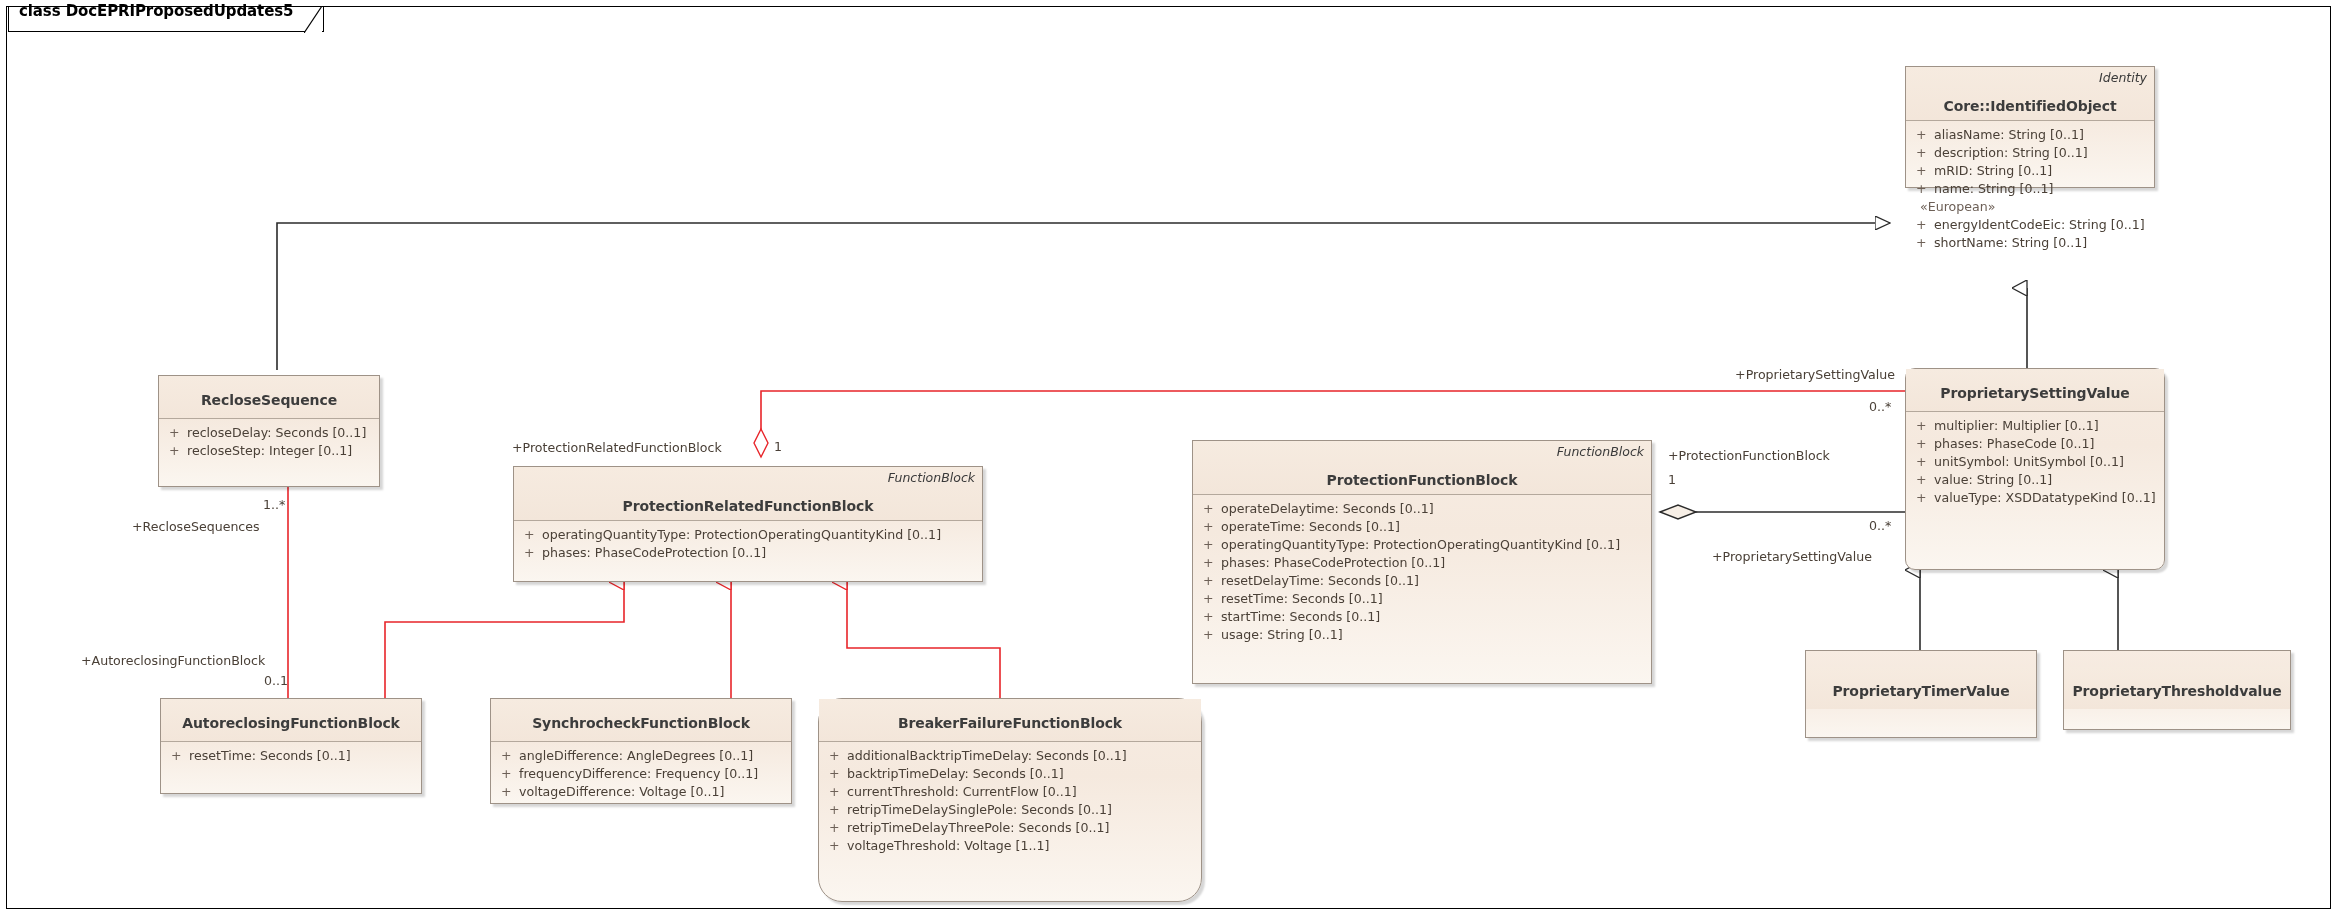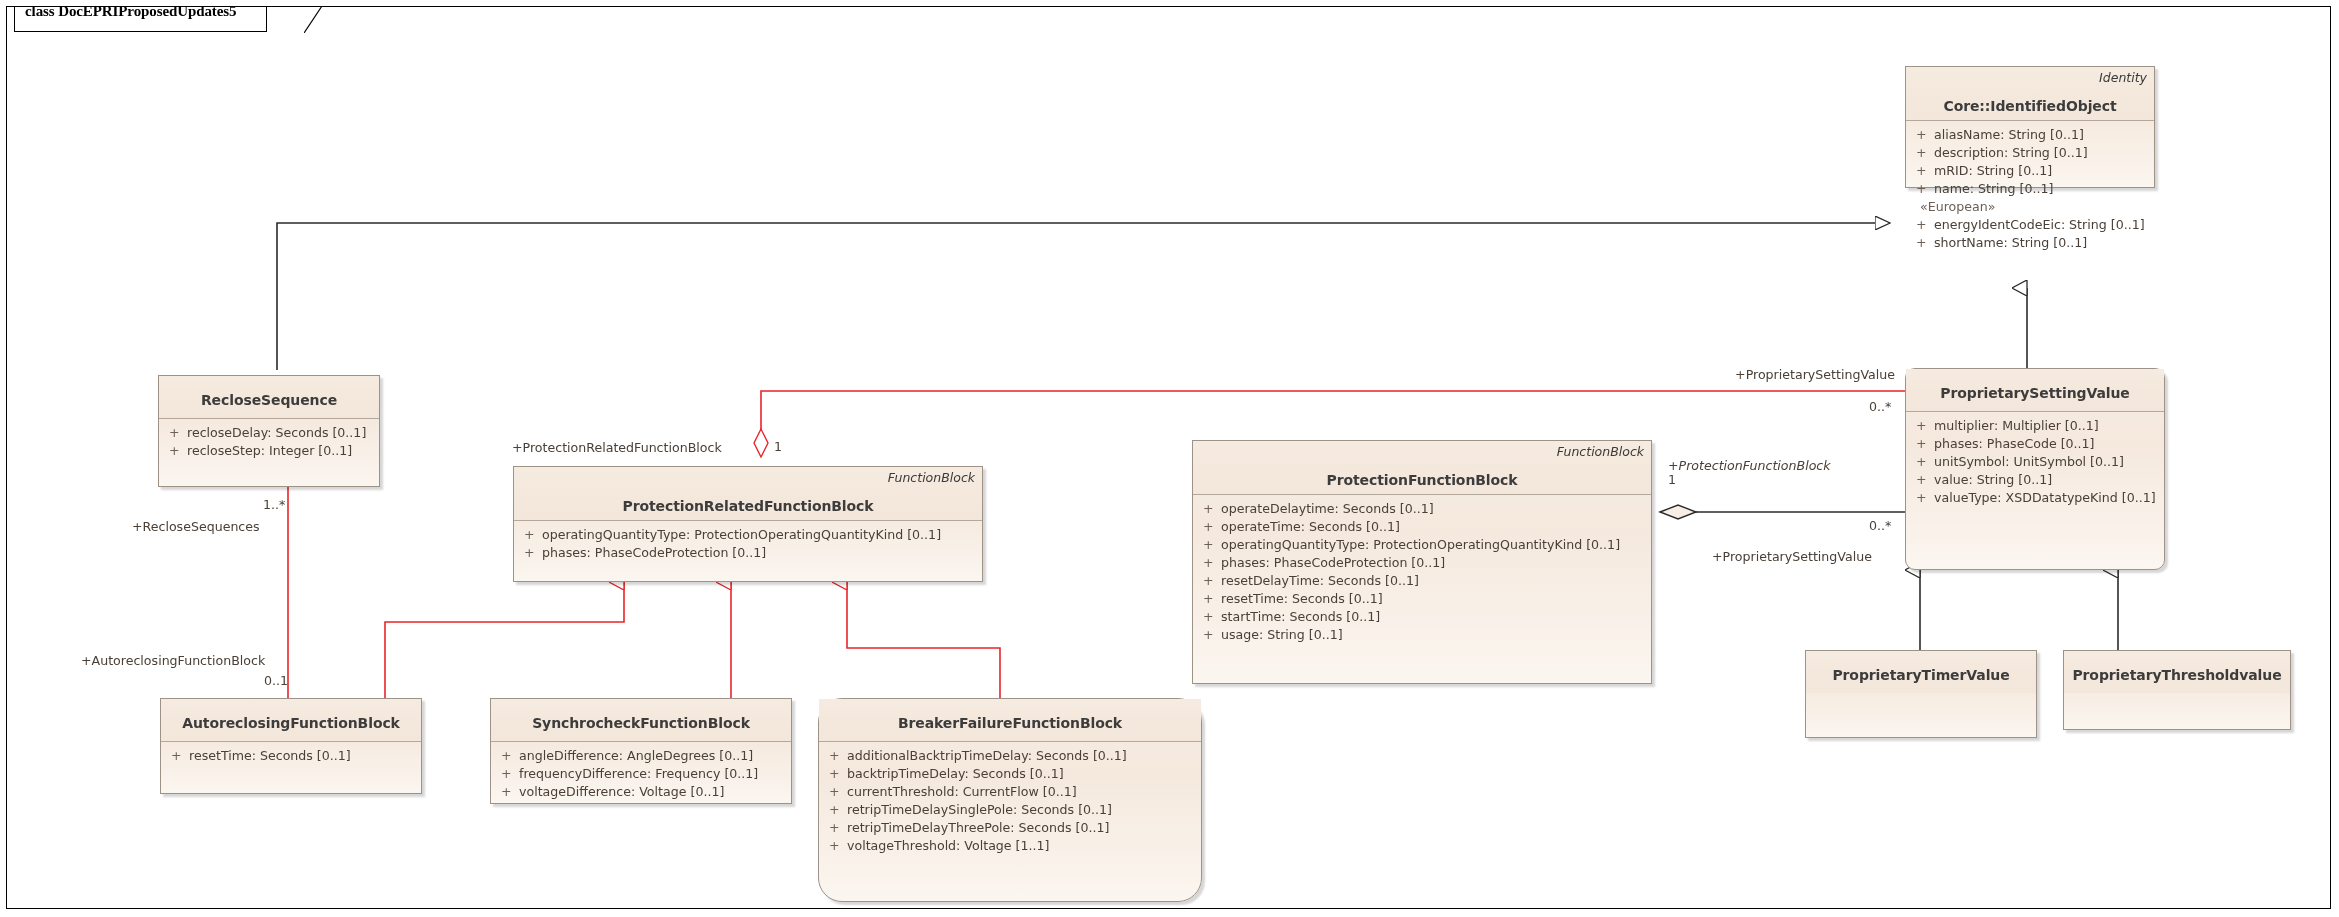--- a/index.html
+++ b/index.html
@@ -25,36 +25,35 @@
     left: 6px;
     top: 6px;
     width: 2325px;
     height: 903px;
     border: 1px solid #000000;
     box-sizing: border-box;
     background: #ffffff;
   }
   #frame-tab {
     position: absolute;
-    left: 14px;
+    left: 8px;
     top: 6px;
     height: 26px;
     padding: 0 30px 16px 10px;
     border: 1px solid #000000;
     border-bottom: 1px solid #000000;
     background: #ffffff;
     box-sizing: border-box;
     display: flex;
     align-items: center;
     font-size: 15px;
     font-weight: bold;
     color: #000000;
     letter-spacing: -0.1px;
     z-index: 40;
-    font-family: Liberation Serif, serif;
   }
   #frame-tab-corner {
     position: absolute;
     top: 6px;
     height: 27px;
     width: 18px;
     z-index: 41;
     pointer-events: none;
   }
 
@@ -77,21 +76,21 @@
     box-shadow: 3px 3px 2px rgba(0,0,0,0.16);
     z-index: 20;
   }
   .umlbox .hdr {
     position: relative;
     border-bottom: 1px solid #b4a89c;
     padding: 16px 8px 6px 8px;
     background: linear-gradient(to bottom, #f6ebe0 0%, #f3e6da 100%);
     min-height: 20px;
   }
-  .umlbox.nobody .hdr { border-bottom: none; }
+  .umlbox.nobody .hdr { border-bottom: none; margin-top: 16px; }
   .umlbox .stereo {
     position: absolute;
     right: 7px;
     top: 3px;
     font-size: 12.5px;
     font-style: italic;
     color: #3a3a3a;
     white-space: nowrap;
   }
   .umlbox .cname {
@@ -206,21 +205,21 @@
       <path d="M 1000,698 L 1000,648 L 847,648 L 847,582" fill="none" stroke="#e8252a" stroke-width="1.6" marker-end="url(#redTriUp)"></path>
     </g>
   </svg>
 
   <div class="clabel right" style="left:1895px; top:367px;">+ProprietarySettingValue</div>
   <div class="clabel mult" style="left:1869px; top:399px;">0..*</div>
 
   <div class="clabel" style="left:512px; top:440px;">+ProtectionRelatedFunctionBlock</div>
   <div class="clabel mult" style="left:774px; top:439px;">1</div>
 
-  <div class="clabel" style="left:1668px; top:458px;font-style:italic;">+ProtectionFunctionBlock</div>
+  <div class="clabel" style="left:1668px; top:448px;">+ProtectionFunctionBlock</div>
   <div class="clabel mult" style="left:1668px; top:472px;">1</div>
 
   <div class="clabel mult" style="left:1869px; top:518px;">0..*</div>
   <div class="clabel" style="left:1712px; top:549px;">+ProprietarySettingValue</div>
 
   <div class="clabel mult" style="left:263px; top:497px;">1..*</div>
   <div class="clabel" style="left:132px; top:519px;">+RecloseSequences</div>
 
   <div class="clabel" style="left:81px; top:653px;">+AutoreclosingFunctionBlock</div>
   <div class="clabel mult" style="left:264px; top:673px;">0..1</div>

